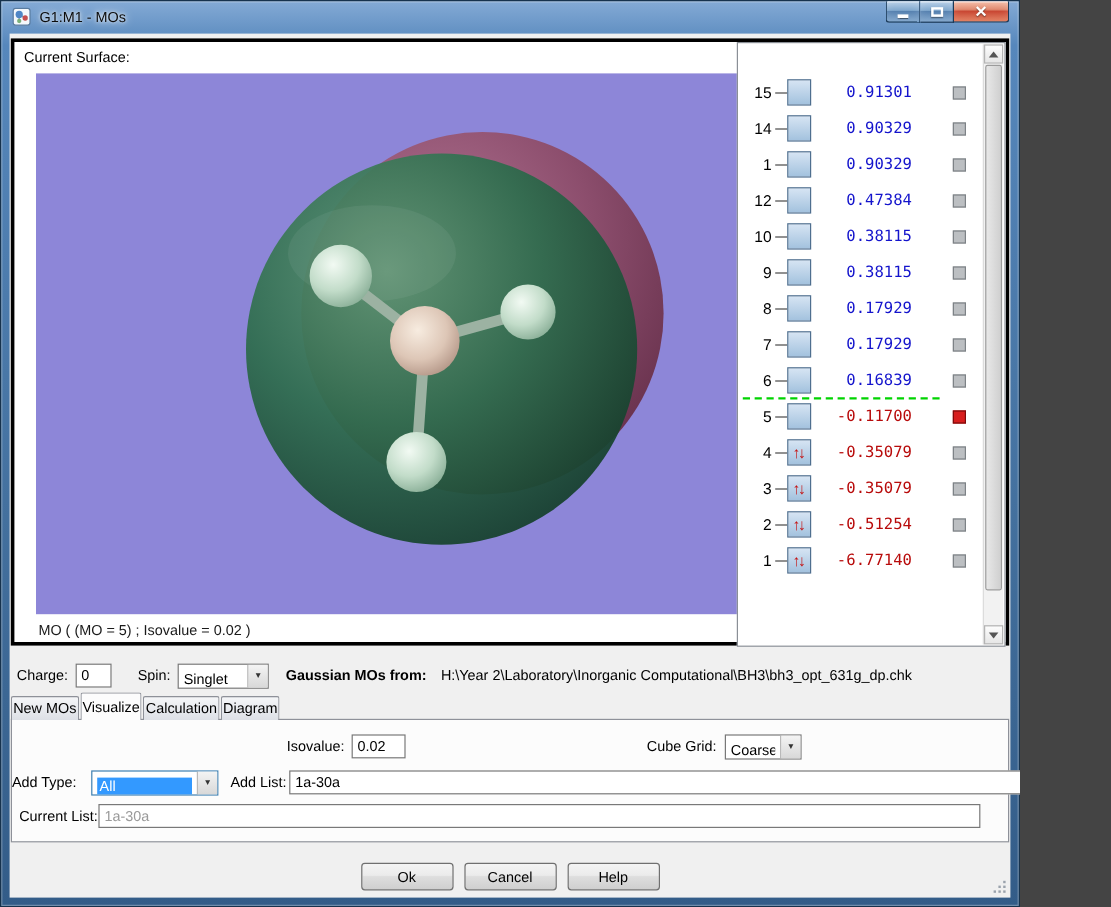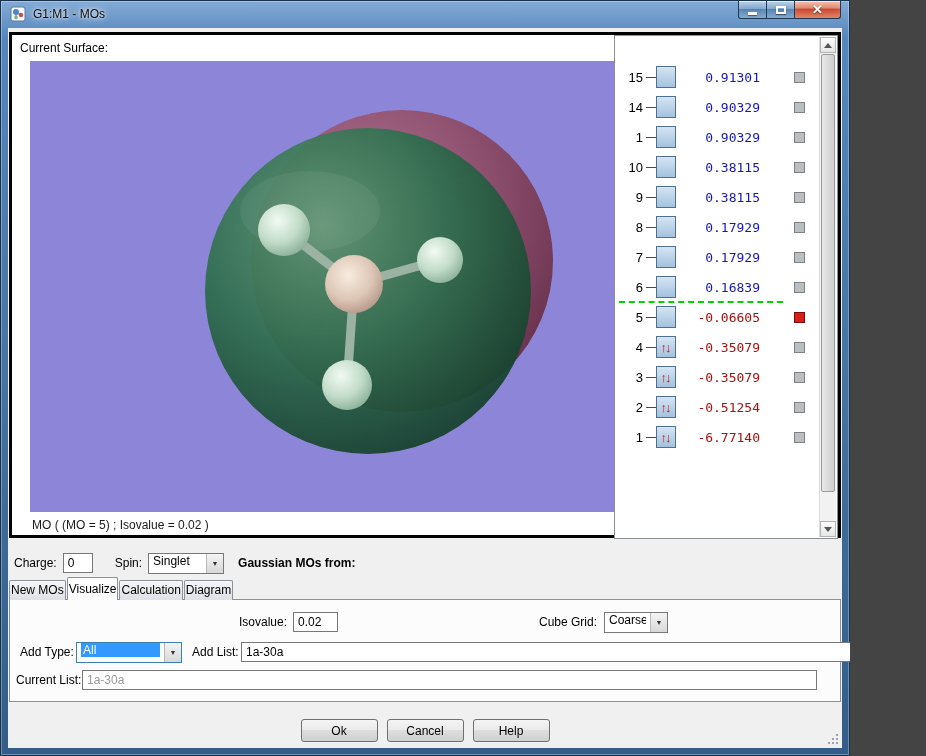--- a/index.html
+++ b/index.html
@@ -56,42 +56,42 @@
   .sb-up::before{content:"";border-left:4px solid transparent;border-right:4px solid transparent;border-bottom:5px solid #555;}
   .sb-down::before{content:"";border-left:4px solid transparent;border-right:4px solid transparent;border-top:5px solid #555;}
   .sb-thumb{position:absolute;top:17px;left:1px;right:1px;height:438px;background:linear-gradient(90deg,#e8e8e8,#cfcfcf);
     border:1px solid #9b9b9b;border-radius:2px;cursor:pointer;}
 
   
   .info-row{position:absolute;left:6px;right:4px;top:524px;height:22px;display:flex;align-items:center;}
   .txt-input{height:20px;border:1px solid #787878;background:#fff;font:12px "Liberation Sans",sans-serif;padding:1px 4px;}
   .charge-input{width:30px;margin-left:6px;}
   .lbl-spin{margin-left:22px;}
-  .combo{height:21px;border:1px solid #787878;background:#fff;display:flex;align-items:flex-start;padding-left:4px;cursor:pointer;}
+  .combo{height:21px;border:1px solid #787878;background:#fff;display:flex;align-items:flex-end;padding-left:4px;cursor:pointer;}
   .combo-text{flex:1;white-space:nowrap;overflow:hidden;}
   .combo-arrow{width:17px;align-self:stretch;margin-left:4px;border-left:1px solid #b9b9b9;
     background:linear-gradient(#f4f4f4,#d8d8d8);display:flex;align-items:center;justify-content:center;
     font-size:7px;color:#333;}
   .spin-combo{width:76px;margin-left:6px;}
   .lbl-src{margin-left:14px;font-weight:bold;}
   .src-path{margin-left:12px;}
 
   
   .tabbar{position:absolute;left:1px;top:549px;height:23px;display:flex;align-items:flex-end;z-index:3;}
   .tab{height:20px;line-height:19px;padding:0 1px;border:1px solid #8e9199;border-bottom:none;border-radius:2px 2px 0 0;
     background:linear-gradient(#f5f6f8,#dde0e6);margin-right:1px;cursor:pointer;}
   .tab.active{height:23px;line-height:22px;background:#fcfcfc;position:relative;z-index:4;}
   .tab-panel{position:absolute;left:1px;right:1px;top:571px;height:103px;background:#fcfcfc;border:1px solid #8e9199;z-index:2;}
   .tp-label{position:absolute;height:21px;line-height:21px;}
   .tp-input{position:absolute;}
   #lbl-isovalue{left:229px;top:12px;}
   #inp-isovalue{left:283px;top:12px;width:45px;}
   #lbl-cubegrid{left:529px;top:12px;}
   #cmb-cubegrid{position:absolute;left:594px;top:12px;width:64px;}
-  #lbl-addtype{left:10px;top:42px;}
+  #lbl-addtype{left:0;top:42px;}
   #cmb-addtype{position:absolute;left:66px;top:42px;width:106px;}
   .combo.focused{border-color:#3c7fb1;}
   .combo.focused .combo-text{background:#3399ff;color:#fff;padding-left:2px;}
   #lbl-addlist{left:182px;top:42px;}
   #inp-addlist{left:231px;top:42px;width:667px;}
   #lbl-currentlist{left:6px;top:70px;}
   #inp-currentlist{left:72px;top:70px;width:735px;color:#9a9a9a;}
   .btn{height:22px;border:1px solid #707070;border-radius:3px;font:12px "Liberation Sans",sans-serif;
     background:linear-gradient(#f4f4f4,#ebebeb 45%,#dedede 50%,#cfcfcf);cursor:pointer;}
   #btn-update{position:absolute;left:864px;top:69px;width:80px;height:22px;}
@@ -193,20 +193,27 @@
               <span class="mo-check"></span>
             </div>
             <div class="mo-row">
               <span class="mo-num">1</span>
               <span class="mo-tick"></span>
               <span class="mo-box"></span>
               <span class="mo-energy pos">0.90329</span>
               <span class="mo-check"></span>
             </div>
             <div class="mo-row">
+              <span class="mo-num">12</span>
+              <span class="mo-tick"></span>
+              <span class="mo-box"></span>
+              <span class="mo-energy pos">0.47384</span>
+              <span class="mo-check"></span>
+            </div>
+            <div class="mo-row">
               <span class="mo-num">10</span>
               <span class="mo-tick"></span>
               <span class="mo-box"></span>
               <span class="mo-energy pos">0.38115</span>
               <span class="mo-check"></span>
             </div>
             <div class="mo-row">
               <span class="mo-num">9</span>
               <span class="mo-tick"></span>
               <span class="mo-box"></span>
@@ -232,21 +239,21 @@
               <span class="mo-tick"></span>
               <span class="mo-box"></span>
               <span class="mo-energy pos">0.16839</span>
               <span class="mo-check"></span>
             </div>
             <div class="homo-divider"></div>
             <div class="mo-row">
               <span class="mo-num">5</span>
               <span class="mo-tick"></span>
               <span class="mo-box"></span>
-              <span class="mo-energy neg">-0.06605</span>
+              <span class="mo-energy neg">-0.11700</span>
               <span class="mo-check sel"></span>
             </div>
             <div class="mo-row">
               <span class="mo-num">4</span>
               <span class="mo-tick"></span>
               <span class="mo-box">
                 <span class="arrows">↑↓</span>
               </span>
               <span class="mo-energy neg">-0.35079</span>
               <span class="mo-check"></span>
@@ -289,20 +296,21 @@
 
     <div class="info-row">
       <span>Charge:</span>
       <input class="txt-input charge-input" value="0" style="">
       <span class="lbl-spin">Spin:</span>
       <div class="combo spin-combo">
         <span class="combo-text">Singlet</span>
         <span class="combo-arrow">▼</span>
       </div>
       <span class="lbl-src">Gaussian MOs from:</span>
+      <span class="src-path">H:\Year 2\Laboratory\Inorganic Computational\BH3\bh3_opt_631g_dp.chk</span>
     </div>
 
     <div class="tabbar">
         <div class="tab">New MOs</div>
         <div class="tab active">Visualize</div>
         <div class="tab">Calculation</div>
         <div class="tab">Diagram</div>
       </div>
 
     <div class="tab-panel">

